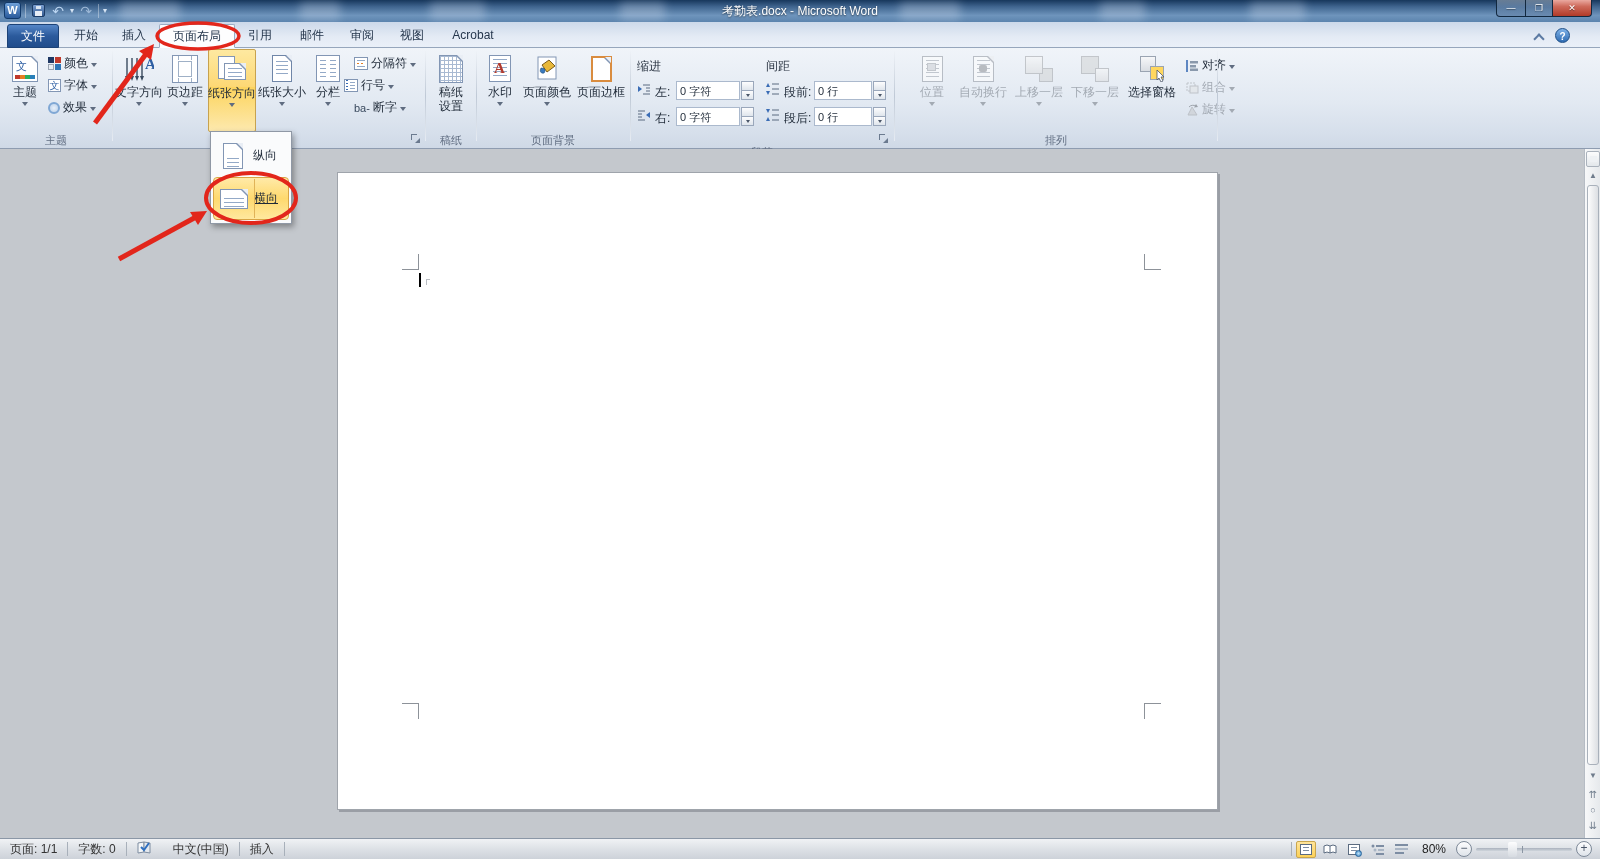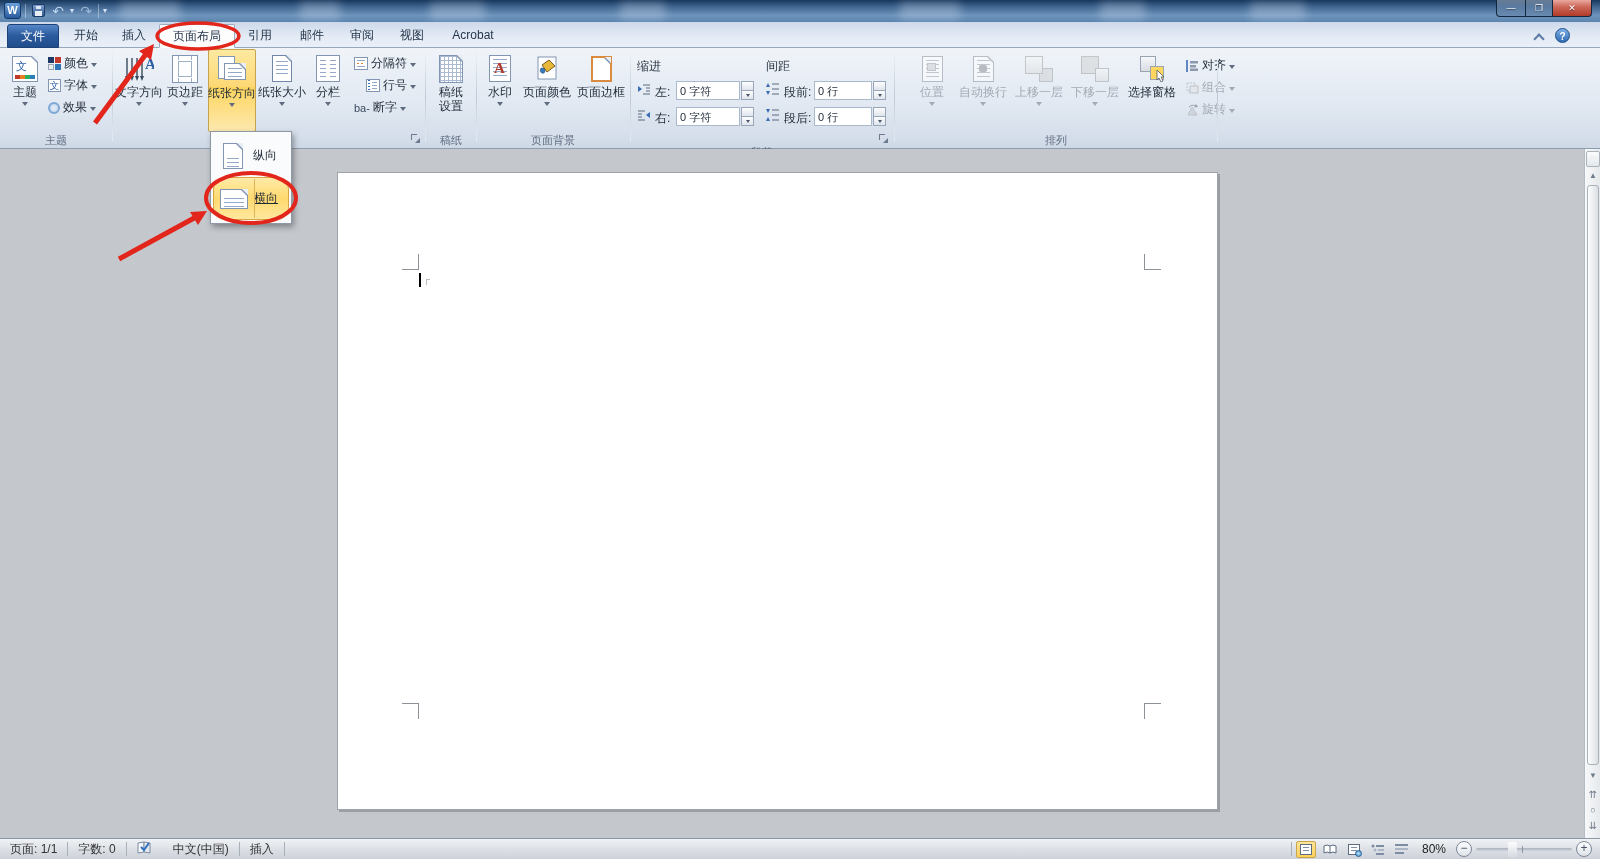--- a/index.html
+++ b/index.html
@@ -78,21 +78,21 @@
   .spinner div + div { margin-top:-1px; }
   .utri { width:0;height:0;border-left:2.5px solid transparent;border-right:2.5px solid transparent;border-bottom:3.5px solid #4a5ручка668; border-bottom-color:#4a5668;}
   .dtri { width:0;height:0;border-left:2.5px solid transparent;border-right:2.5px solid transparent;border-top:3.5px solid #4a5668; }
 
   
   .menu { position:absolute; left:210px; top:131px; width:82px; height:93px; background:#fafbfc;
     border:1px solid #8f98a5; box-shadow:2px 3px 6px rgba(0,0,0,.35); z-index:40; padding:2px; }
   .mitem { height:43px; display:flex; align-items:center; position:relative; }
   .mitem .micon { width:40px; display:flex; justify-content:center; }
   .mitem .mlabel { font-size:12px; color:#1f2a38; }
-  .mitem.hl { background:linear-gradient(#ffeaa8,#fed96e 50%, #ffe89e); border:1px solid #d8a545; border-radius:12px;text-decoration:underline; }
+  .mitem.hl { background:linear-gradient(#ffeaa8,#fed96e 50%, #ffe89e); border:1px solid #d8a545; border-radius:4px;text-decoration:underline; }
   .mitem.hl::after { content:""; position:absolute; left:40px; top:1px; bottom:1px; width:1px; background:#e0b358; }
 
   
   .docarea { position:absolute; left:0; top:149px; width:1600px; height:689px; background:#c4c8cd; }
   .page { position:absolute; left:337px; top:23px; width:881px; height:638px; background:#fff;
     border:1px solid #9fa4ab; box-shadow:2px 2px 0 #9a9ea5; }
   .crop { position:absolute; background:#8d9299; }
   .cursorbar { position:absolute; width:2px; height:14px; background:#000; }
   .pilcrow { position:absolute; width:4px; height:6px; border-left:1px solid #b9bdc3; border-top:1px solid #b9bdc3; }
 
@@ -132,20 +132,21 @@
 <body>
 
 <div class="titlebar">
   <div class="blurblob" style="left:120px;width:60px;"></div>
   <div class="blurblob" style="left:300px;width:40px;"></div>
   <div class="blurblob" style="left:430px;width:55px;"></div>
   <div class="blurblob" style="left:620px;width:45px;"></div>
   <div class="blurblob" style="left:900px;width:60px;"></div>
   <div class="blurblob" style="left:1100px;width:45px;"></div>
   <div class="blurblob" style="left:1250px;width:55px;"></div>
+  <div class="title-text">考勤表.docx - Microsoft Word</div>
   <div class="qat">
     <div class="wordlogo">W</div>
     <div class="qsep"></div>
     <div class="qbtn">
         <div class="saveicon"></div>
       </div>
     <div class="qbtn" style="color:#bcd6f2;font-size:14px;">↶</div>
     <div class="tinydrop">▾</div>
     <div class="qbtn" style="color:#9db8d6;font-size:14px;">↷</div>
     <div class="qsep"></div>
@@ -279,21 +280,21 @@
   </div>
   <div class="sbtn" style="left:354px;top:6px;">
     <span class="sic" style="display:inline-block;width:14px;height:13px;position:relative;background:#fff;border:1px solid #8296b4;">
       <span style="position:absolute;left:2px;right:2px;top:2px;height:1px;background:#93a9c7;"></span>
       <span style="position:absolute;left:2px;right:2px;top:5px;height:1px;background:repeating-linear-gradient(to right,#e67e22 0 2px,transparent 2px 4px);"></span>
       <span style="position:absolute;left:2px;right:2px;top:8px;height:1px;background:#93a9c7;"></span>
     </span>
     <span>分隔符</span>
       <div class="tri"></div>
   </div>
-  <div class="sbtn" style="left:366px;top:28px;">
+  <div class="sbtn" style="left:344px;top:28px;">
     <span class="sic" style="display:inline-block;width:14px;height:13px;position:relative;background:#fff;border:1px solid #8296b4;">
       <span style="position:absolute;left:5px;right:2px;top:2px;height:1px;background:#93a9c7;"></span>
       <span style="position:absolute;left:5px;right:2px;top:5px;height:1px;background:#93a9c7;"></span>
       <span style="position:absolute;left:5px;right:2px;top:8px;height:1px;background:#93a9c7;"></span>
       <span style="position:absolute;left:1px;top:0px;width:2px;height:11px;background:repeating-linear-gradient(to bottom,#3a6cb5 0 1px,transparent 1px 3px);"></span>
     </span>
     <span>行号</span>
       <div class="tri"></div>
   </div>
   <div class="sbtn" style="left:354px;top:50px;">

